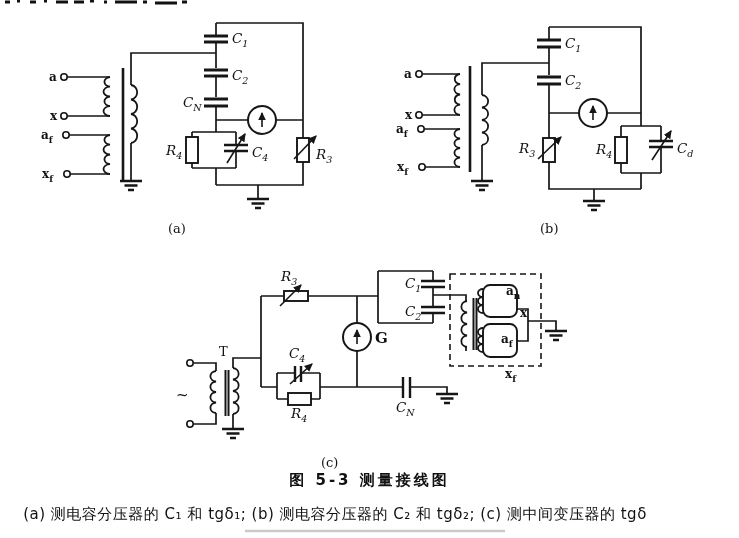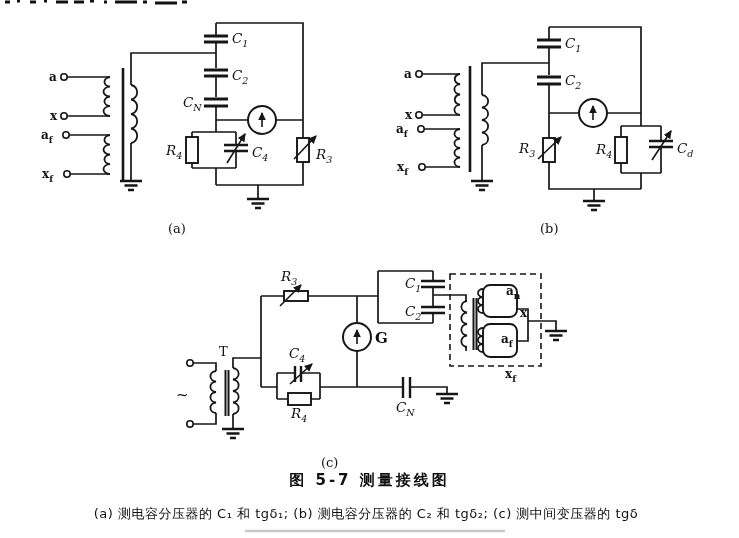--- a/index.html
+++ b/index.html
@@ -26,21 +26,21 @@
   .cl{font:italic 13.5px "DejaVu Serif",serif;}
   tspan.sub{font-size:9.5px;}
   .tl{font:bold 12px "DejaVu Serif",serif;}
   .tl tspan.sub{font-size:9px;}
   .pl{font:13px "DejaVu Serif",serif;}
   .gl{font:bold 15px "DejaVu Serif",serif;}
   .tilde{font:15px "DejaVu Sans",sans-serif;}
   .caption{position:absolute;left:0;top:471px;width:739px;text-align:center;
            font-weight:bold;font-size:15px;letter-spacing:3px;}
   .subcaption{position:absolute;left:0;top:505px;width:670px;text-align:center;
-           font-size:13px;letter-spacing:0.5px;padding-left:31px;}
+           font-size:15px;letter-spacing:0.5px;}
 </style>
 </head>
 <body>
 
 <div class="page">
 
 <svg width="739" height="538" viewBox="0 0 739 538">
   <defs>
     <marker id="ah" markerUnits="userSpaceOnUse" markerWidth="9" markerHeight="9" refX="6.5" refY="4" orient="auto" viewBox="0 0 8 8">
       <path d="M0,0.5 L7.5,4 L0,7.5 Z" fill="#161616"></path>
@@ -196,16 +196,16 @@
     <path class="wind" d="M483,328 A5,4 0 0 0 483,336 A5,4 0 0 0 483,344 A5,4 0 0 0 483,352"></path>
     <path class="gnd" d="M545,331 H567 M549.5,335.5 H562.5 M553,340 H559"></path>
     <text class="tl" x="506" y="295"><tspan>a</tspan><tspan class="sub" dy="3.5">n</tspan></text>
     <text class="tl" x="520" y="317"><tspan>x</tspan></text>
     <text class="tl" x="501" y="343"><tspan>a</tspan><tspan class="sub" dy="3.5">f</tspan></text>
     <text class="tl" x="505" y="378"><tspan>x</tspan><tspan class="sub" dy="3.5">f</tspan></text>
     <text class="pl" x="321" y="467">(c)</text>
   </g>
 </svg>
 
-<div class="caption">图 5-7  测量接线图</div>
+<div class="caption">图 5-3  测量接线图</div>
 <div class="subcaption">(a) 测电容分压器的 C₁ 和 tgδ₁; (b) 测电容分压器的 C₂ 和 tgδ₂; (c) 测中间变压器的 tgδ</div>
 
 </div>
 
 </body></html>

